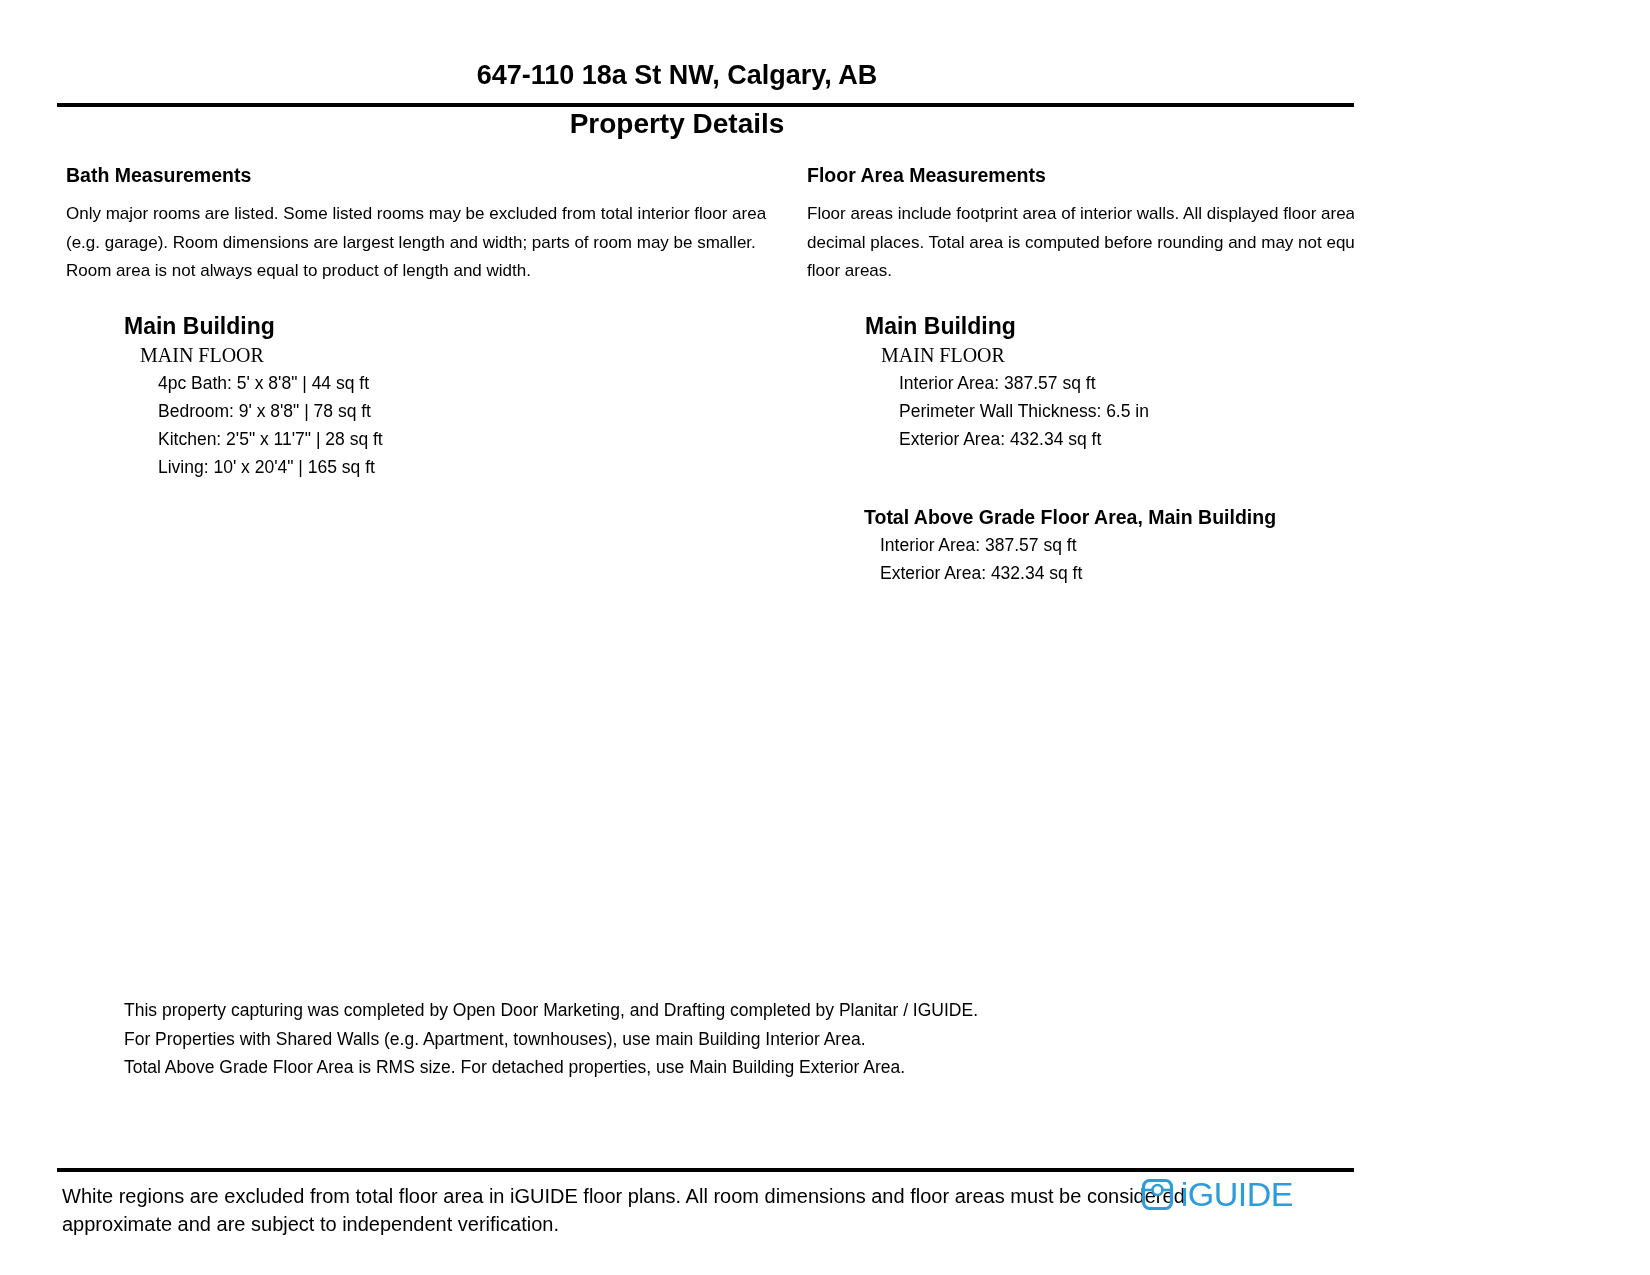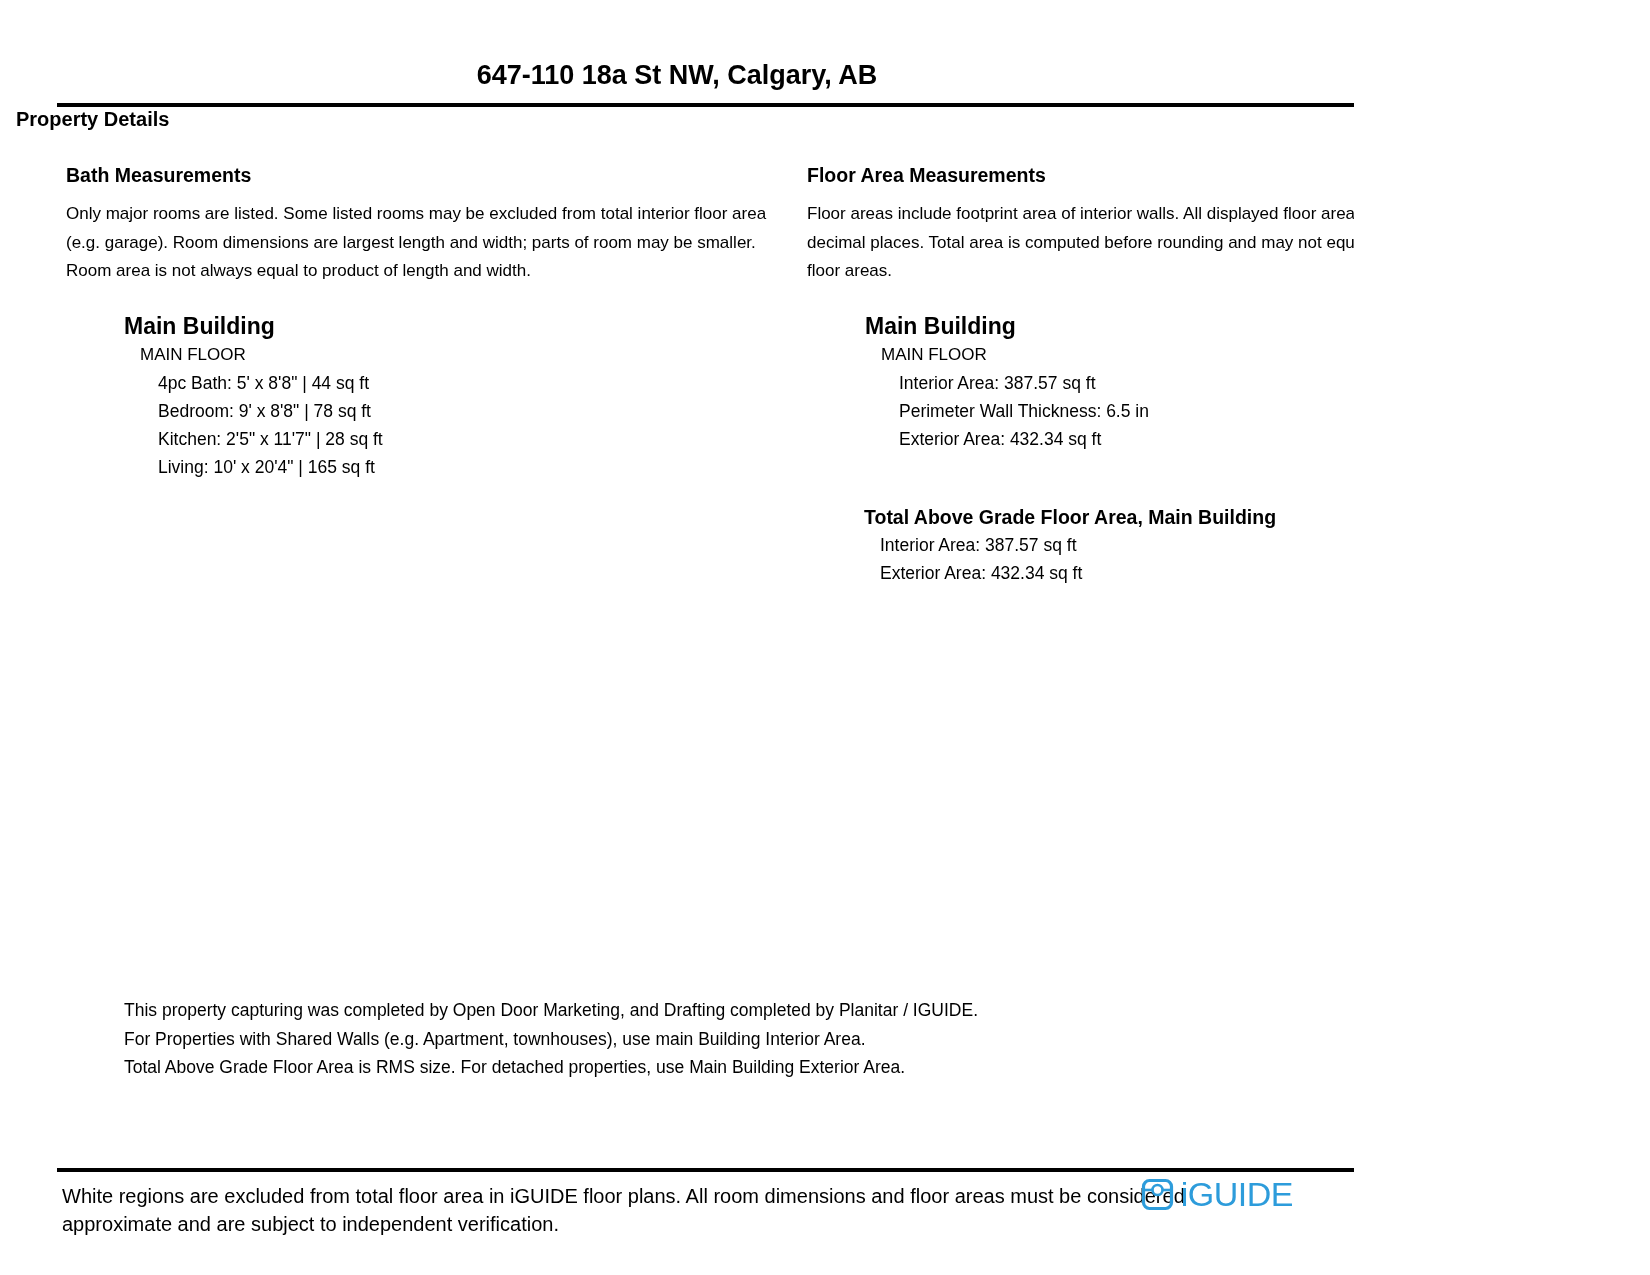--- a/index.html
+++ b/index.html
@@ -24,25 +24,24 @@
   }
   .header-rule {
     position: absolute;
     top: 103px; left: 57px;
     width: 1455px; height: 4px;
     background: #000000;
   }
   .subtitle {
     position: absolute;
     top: 107px; left: 0; width: 100%;
-    text-align: left;
-    font-size: 20px;
+    text-align: center;
+    font-size: 28px;
     font-weight: bold;
     line-height: 1.2;
-    padding-left: 16px;
   }
   
   .col { position: absolute; top: 163px; }
   .col-left { left: 66px; width: 702px; }
   .col-right { left: 807px; width: 715px; }
   .section-heading {
     font-size: 19.5px;
     font-weight: bold;
     line-height: 25px;
     margin-bottom: 9px;
@@ -52,24 +51,25 @@
     line-height: 28.6px;
     margin-top: 12px;
   }
   .building-block { margin-top: 26px; padding-left: 58px; }
   .building-name {
     font-size: 23px;
     font-weight: bold;
     line-height: 28px;
   }
   .floor-name {
-    font-size: 17px;
+    font-size: 20px;
     line-height: 28px;
     padding-left: 16px;
     margin-top: 1px;
+    font-family: Liberation Serif, serif;
   }
   .room-item, .stat-item {
     font-size: 17.5px;
     line-height: 28px;
     padding-left: 34px;
   }
   .total-block { margin-top: 50px; padding-left: 57px; }
   .total-heading {
     font-size: 19.5px;
     font-weight: bold;

